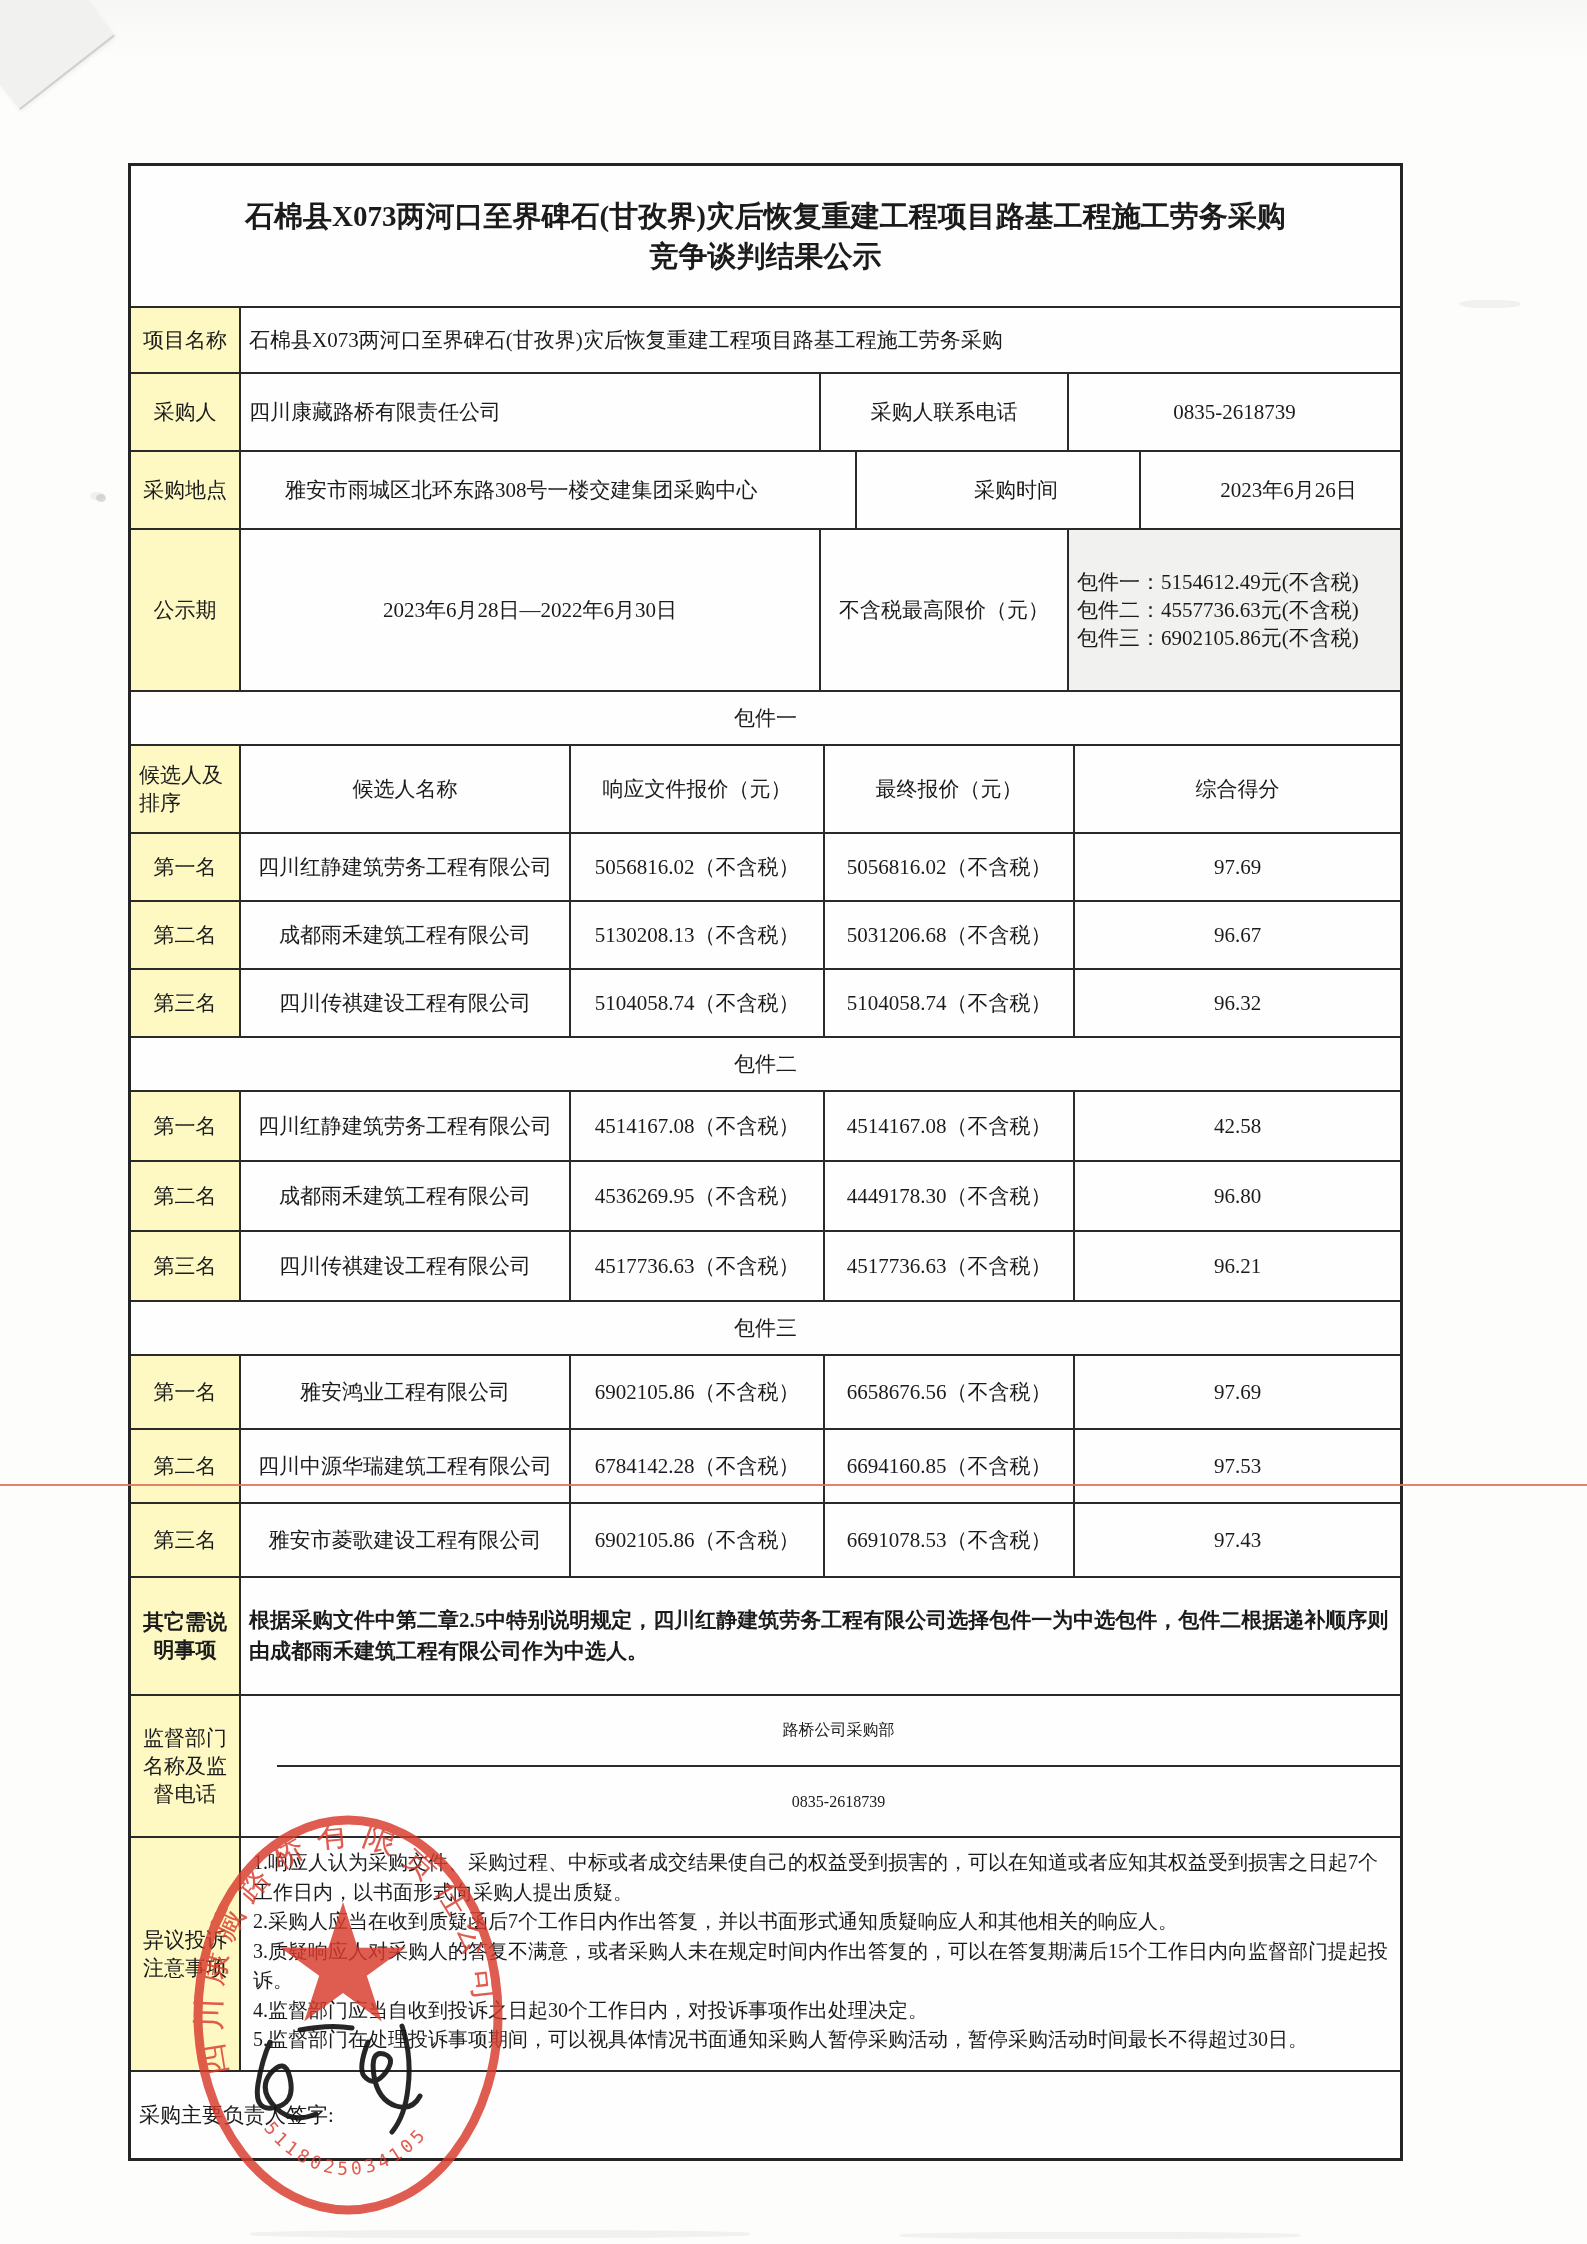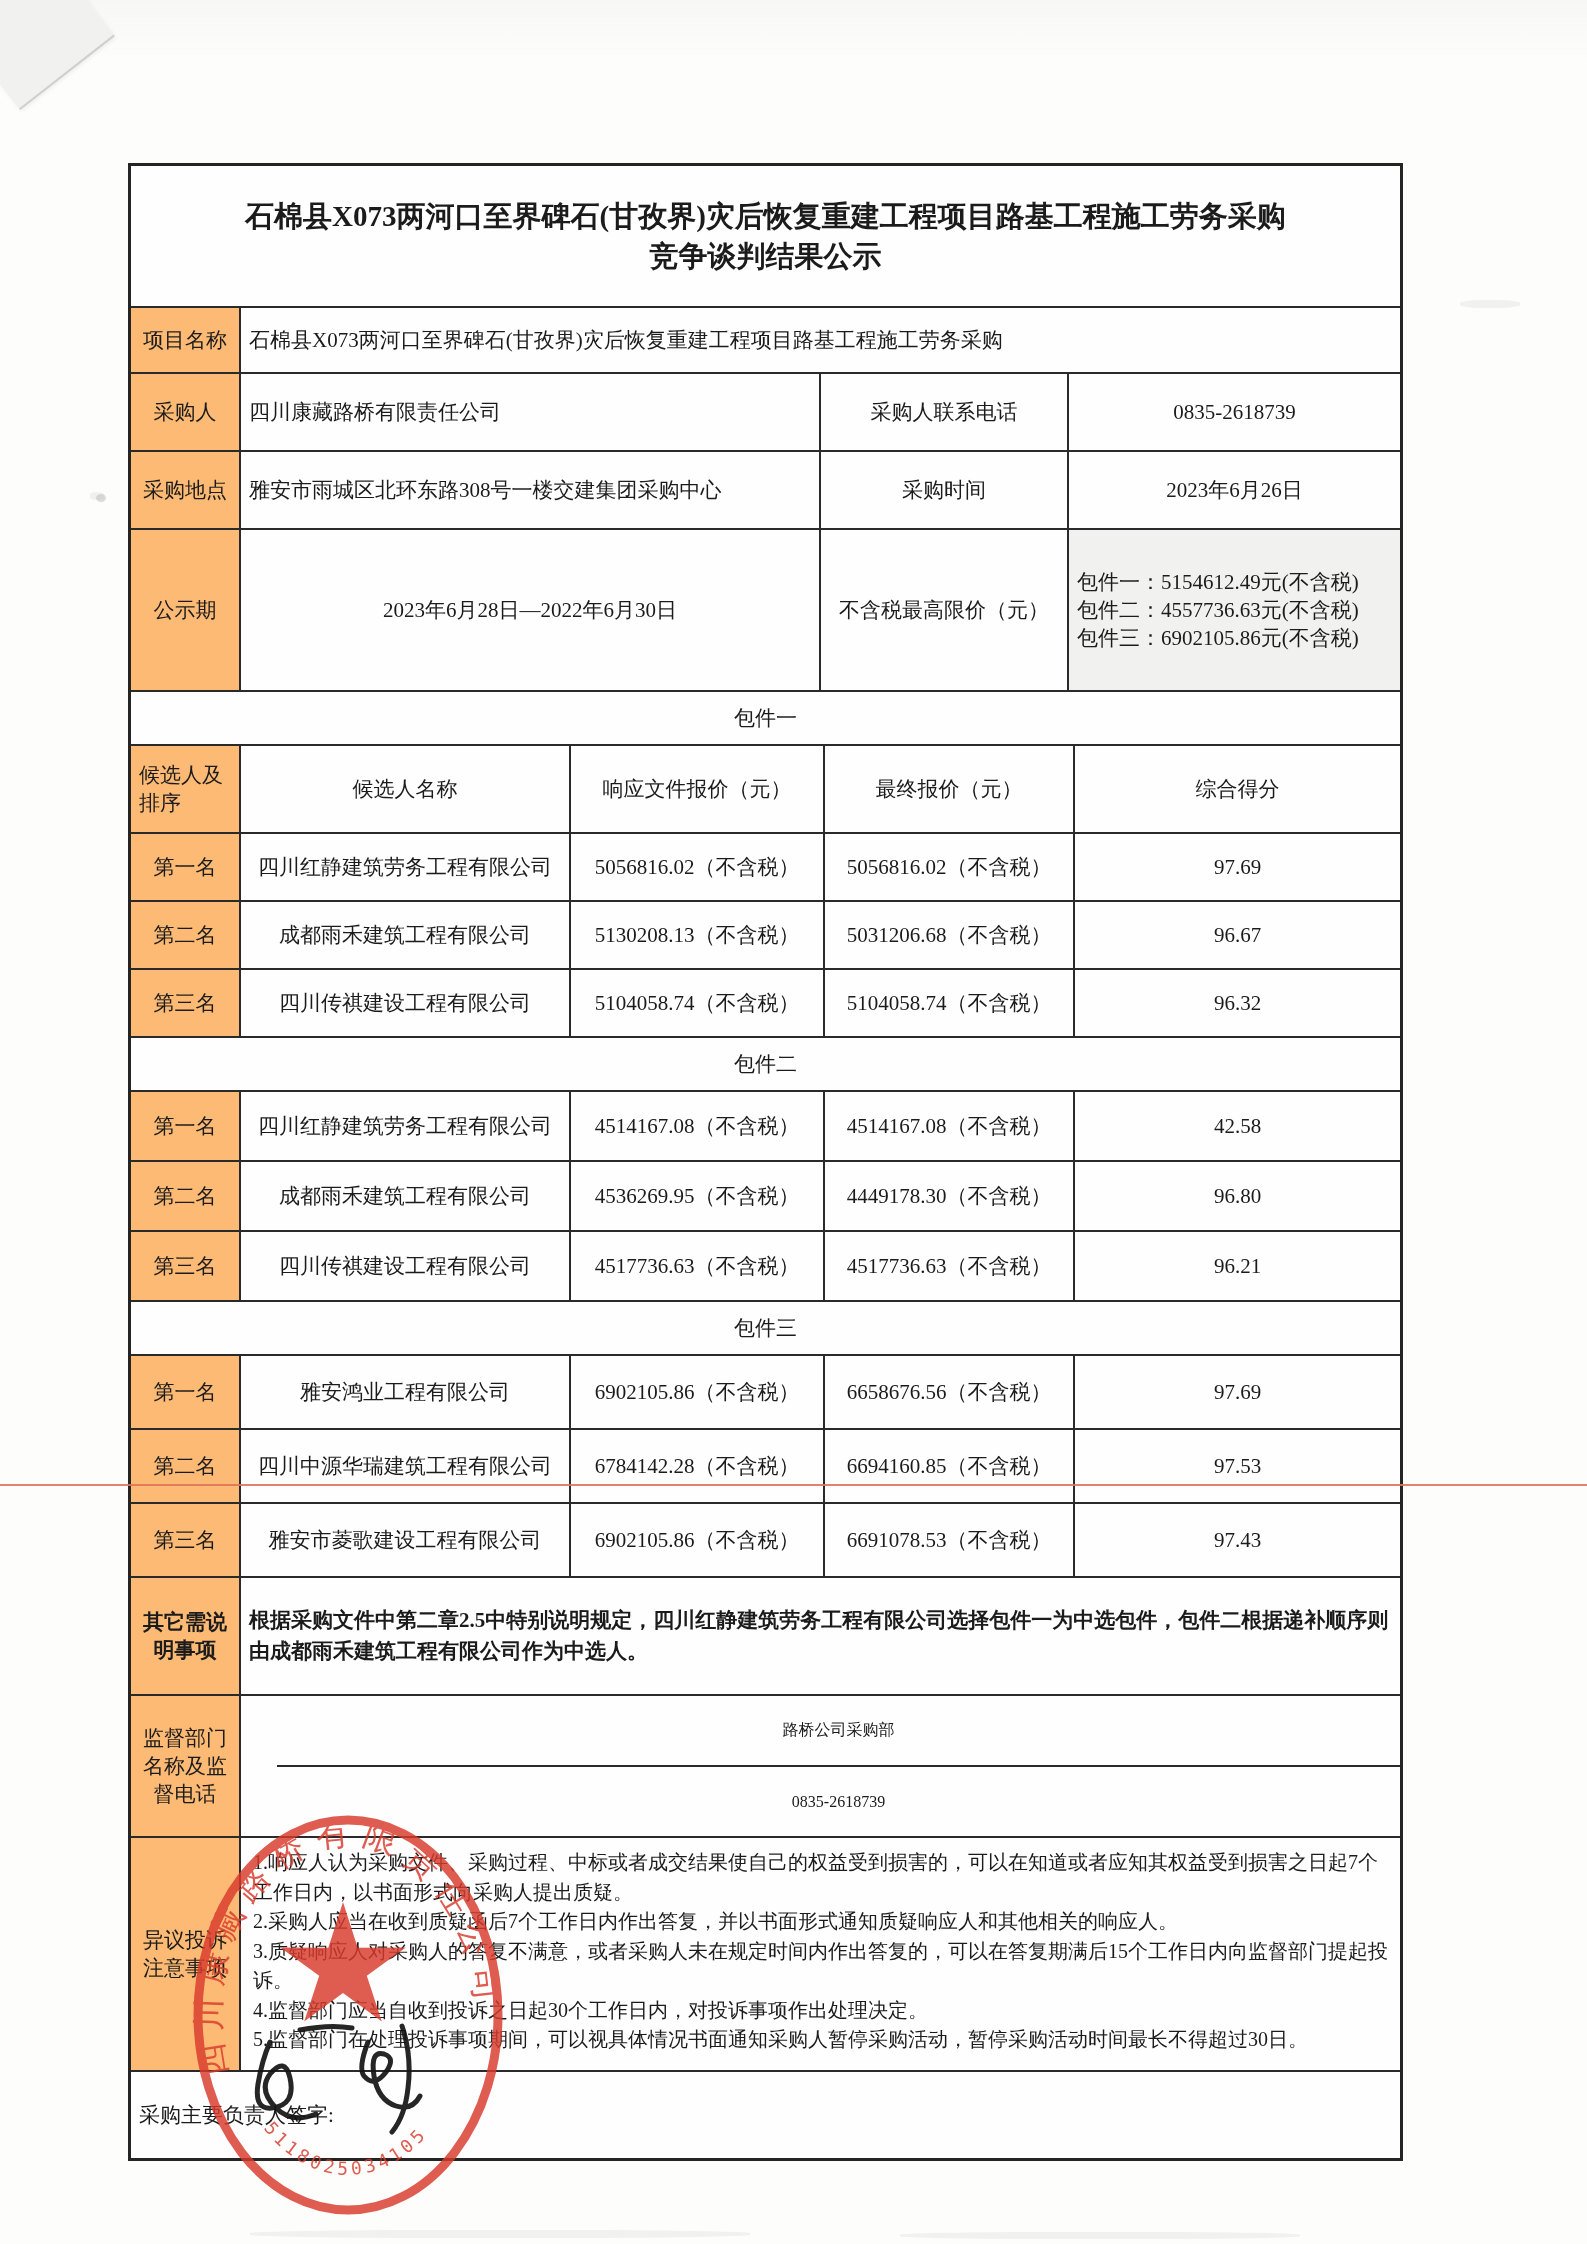--- a/index.html
+++ b/index.html
@@ -17,21 +17,21 @@
     box-shadow:0 2px 4px rgba(0,0,0,.06);}
   .smudge{position:absolute;background:#d9d9d6;opacity:.35;border-radius:40%;}
   
   .doc{position:absolute;left:128px;top:163px;width:1269px;border:3px solid #242424;background:#fefefe;}
   .trow{display:flex;border-top:2px solid #2a2a2a;align-items:stretch;}
   .trow:first-child{border-top:none;}
   .cell{display:flex;align-items:center;justify-content:center;text-align:center;
     border-right:2px solid #2a2a2a;box-sizing:border-box;padding:4px 8px;
     font-size:21px;line-height:28px;}
   .cell:last-child{border-right:none;}
-  .lbl{background:#fdba74;white-space:pre-line;}
+  .lbl{background:#fef9c3;white-space:pre-line;}
   .left{justify-content:flex-start;text-align:left;}
   .w-rank{width:110px;flex:none;}
   .w-name{width:330px;flex:none;}
   .w-bid{width:254px;flex:none;}
   .w-fin{width:250px;flex:none;}
   .w-score{flex:1;}
   .w-val{width:580px;flex:none;}
   .w-mid{width:248px;flex:none;}
   .w-last{flex:1;}
   .title-row{flex-direction:column;justify-content:center;padding:18px 40px;height:140px;box-sizing:border-box;}
@@ -71,21 +71,21 @@
       <div class="cell left w-last">石棉县X073两河口至界碑石(甘孜界)灾后恢复重建工程项目路基工程施工劳务采购</div>
     </div>
 
     <div class="trow" style="height:76px;">
       <div class="cell lbl w-rank">采购人</div>
       <div class="cell left w-val">四川康藏路桥有限责任公司</div>
       <div class="cell w-mid">采购人联系电话</div>
       <div class="cell w-last">0835-2618739</div>
     </div>
 
-    <div class="trow" style="height:76px;">
+    <div class="trow" style="height:76px;gap:36px;">
       <div class="cell lbl w-rank">采购地点</div>
       <div class="cell left w-val">雅安市雨城区北环东路308号一楼交建集团采购中心</div>
       <div class="cell w-mid">采购时间</div>
       <div class="cell w-last">2023年6月26日</div>
     </div>
 
     <div class="trow" style="height:160px;">
       <div class="cell lbl w-rank">公示期</div>
       <div class="cell w-val">2023年6月28日—2022年6月30日</div>
       <div class="cell w-mid">不含税最高限价（元）</div>

